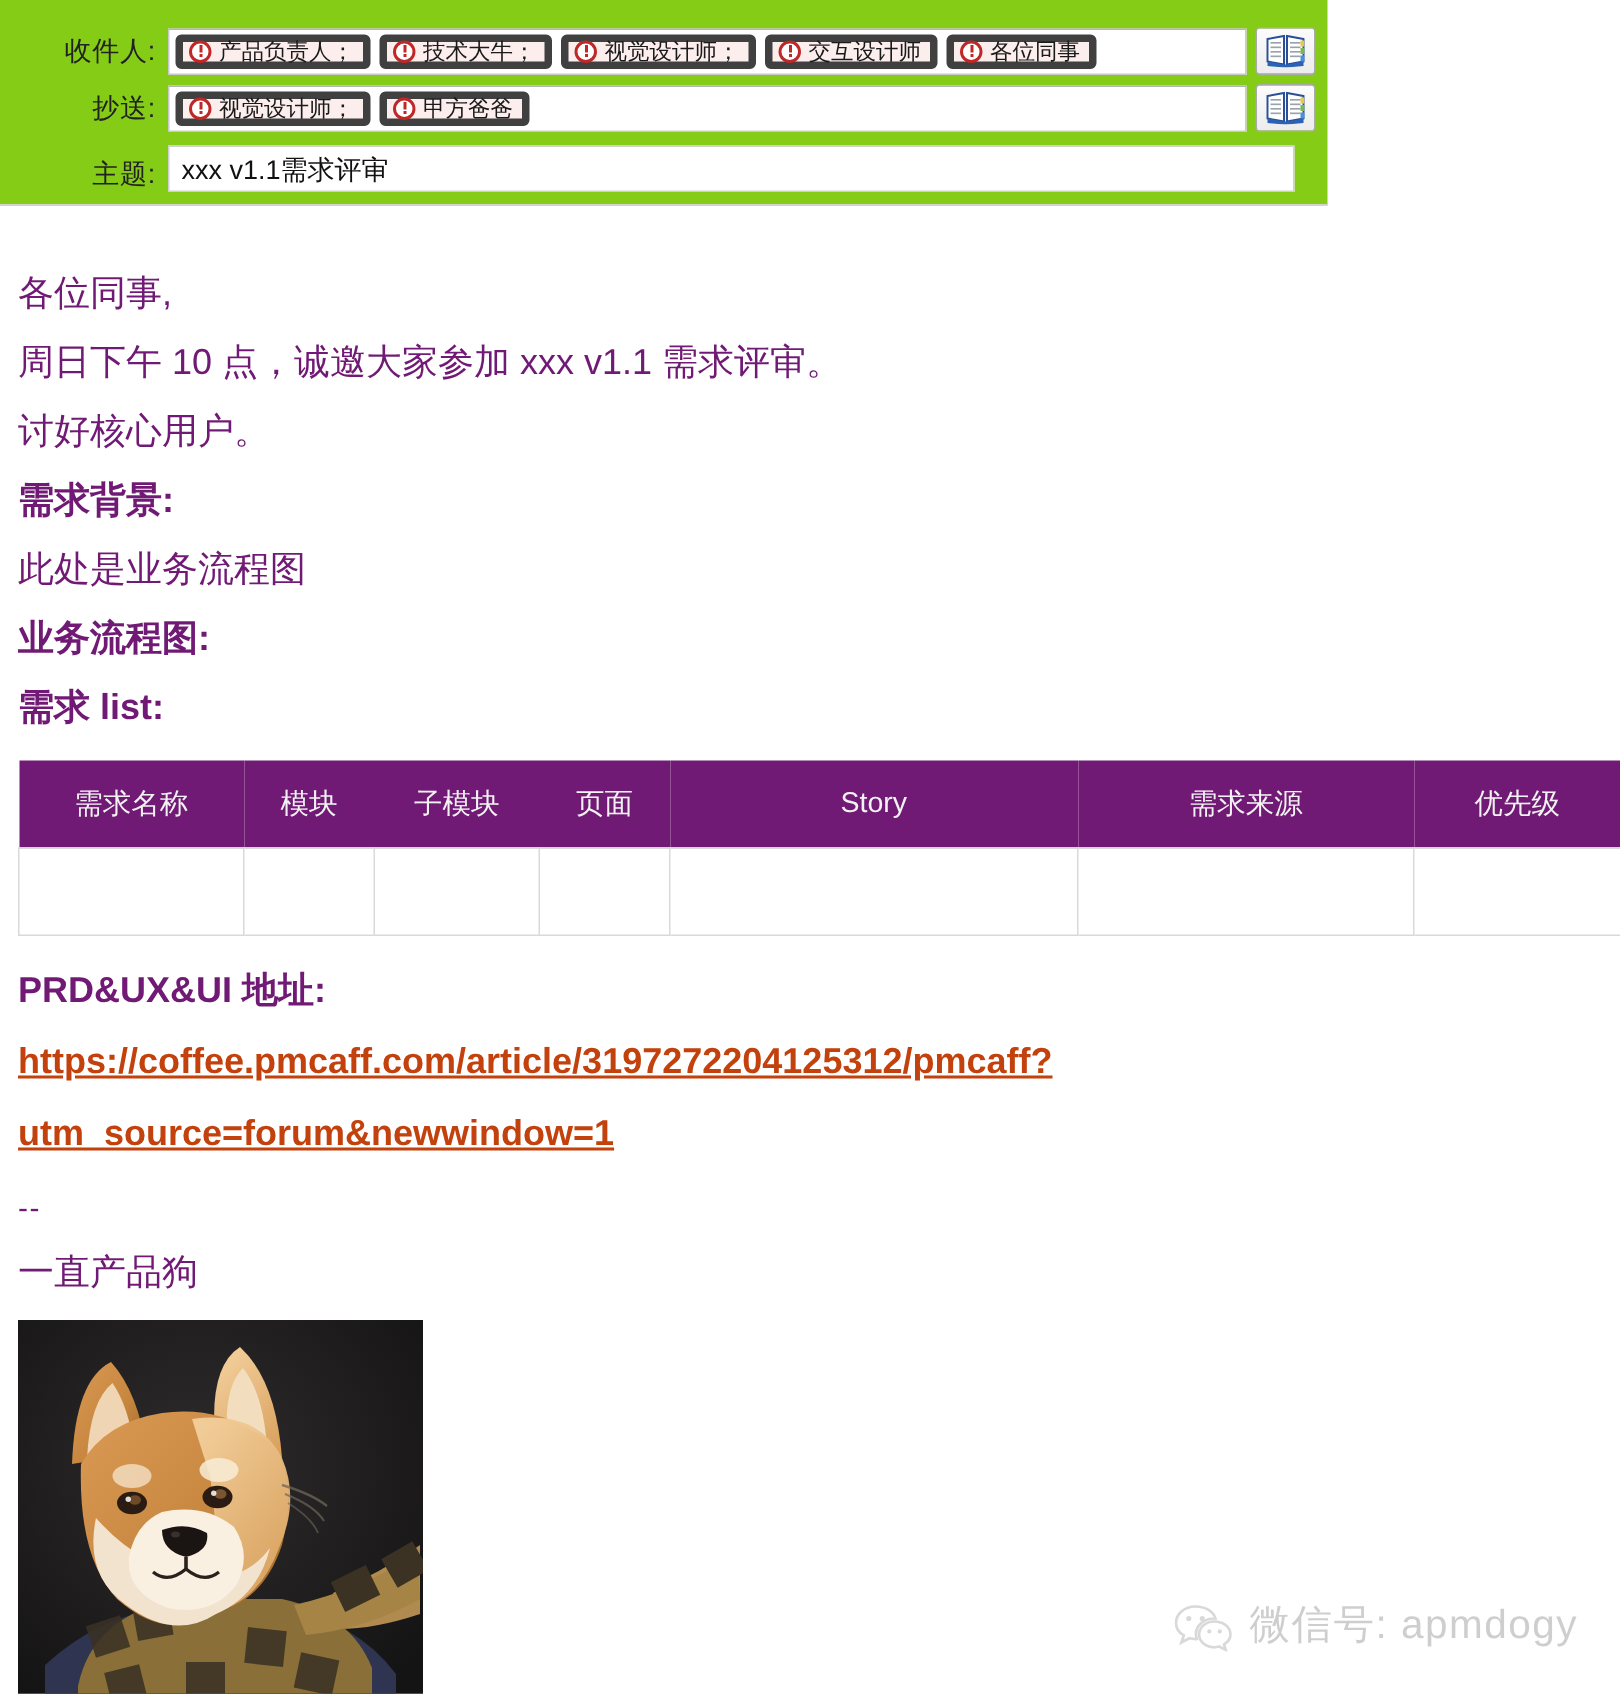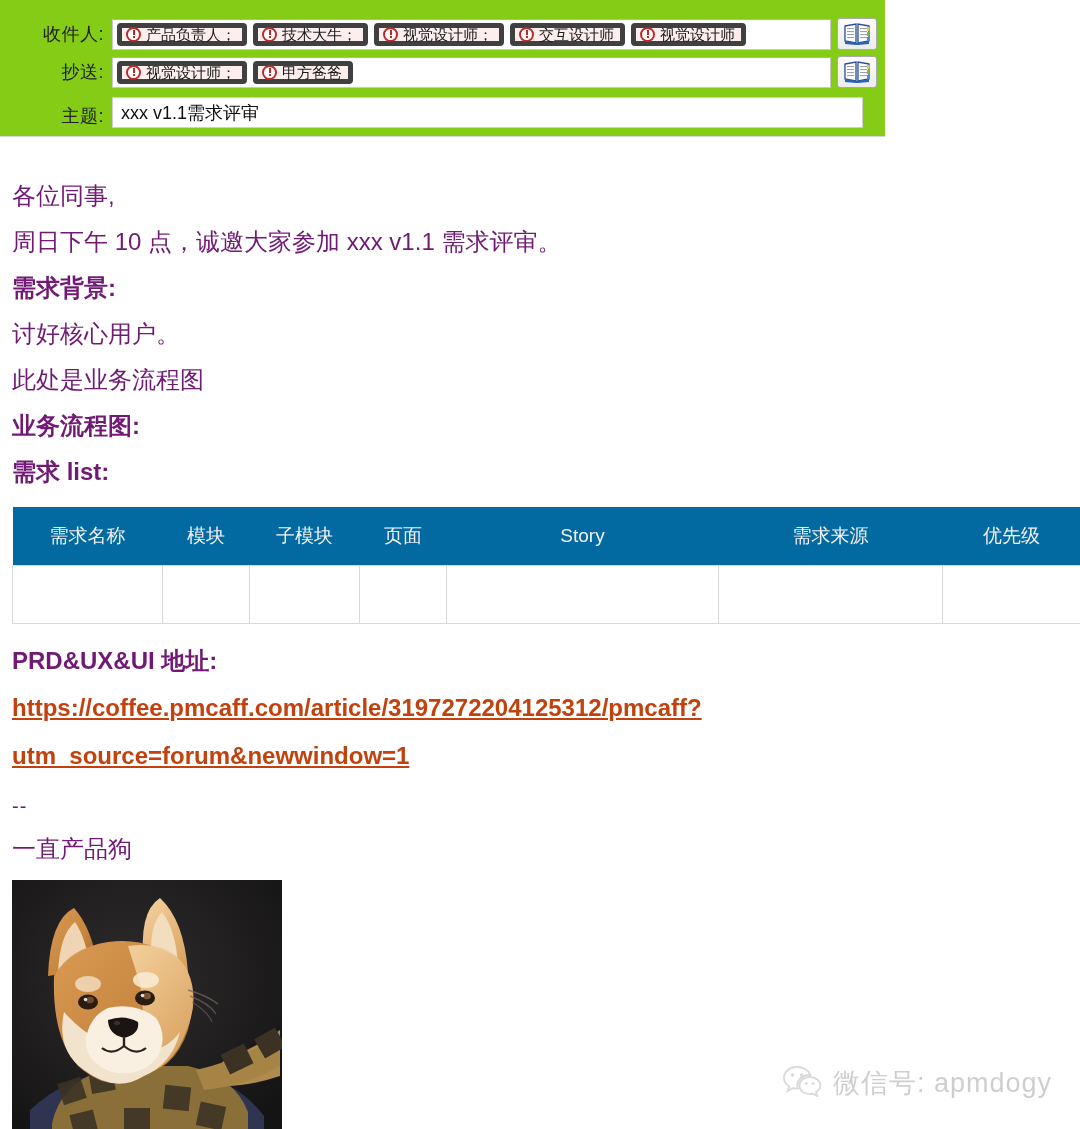--- a/index.html
+++ b/index.html
@@ -137,21 +137,21 @@
   .para.sig-dashes { font-size: 20px; line-height: 40px; letter-spacing: 1px; }
 
   
   #req-table {
     border-collapse: collapse;
     width: 1068px;
     margin: 12px 0 0 0;
     table-layout: fixed;
   }
   #req-table thead th {
-    background: #0369a1;
+    background: #701a75;
     color: #f2f2f2;
     font-size: 19px;
     font-weight: normal;
     height: 58px;
     border: none;
     padding: 0;
   }
   #req-table tbody td {
     height: 58px;
     border: 1px solid #d9d9d9;
@@ -180,21 +180,21 @@
     position: relative;
     overflow: hidden;
   }
 
   
   #wechat-watermark {
     position: absolute;
     right: 28px;
     bottom: 28px;
     display: flex;
-    align-items: flex-start;
+    align-items: flex-end;
     opacity: 0.42;
     pointer-events: none;
   }
   #wechat-watermark .wm-text {
     font-size: 27px;
     color: #8d8d8d;
     margin-left: 10px;
     letter-spacing: 1px;
     white-space: nowrap;
   }
@@ -218,21 +218,21 @@
       <span class="chip">
         <span class="chip-icon"></span>
         <span class="chip-label">视觉设计师；</span>
       </span>
       <span class="chip">
         <span class="chip-icon"></span>
         <span class="chip-label">交互设计师</span>
       </span>
       <span class="chip">
         <span class="chip-icon"></span>
-        <span class="chip-label">视觉设计师</span>
+        <span class="chip-label">各位同事</span>
       </span>
     </div>
     <div class="addrbook-btn">
       <svg width="26" height="22" viewBox="0 0 26 22">
         <path d="M1 3 L12 1 L12 20 L1 18 Z" fill="#ffffff" stroke="#2a4f96" stroke-width="1.3"></path>
         <path d="M25 3 L14 1 L14 20 L25 18 Z" fill="#ffffff" stroke="#2a4f96" stroke-width="1.3"></path>
         <path d="M1 18 L12 20 L14 20 L25 18 L25 21 L14 22 L12 22 L1 21 Z" fill="#2a62b6"></path>
         <rect x="3" y="5" width="7" height="1.1" fill="#9aa3ad"></rect>
         <rect x="3" y="8" width="7" height="1.1" fill="#9aa3ad"></rect>
         <rect x="3" y="11" width="7" height="1.1" fill="#9aa3ad"></rect>
@@ -286,22 +286,22 @@
       <span class="subject-text">xxx v1.1需求评审</span>
     </div>
   </div>
 
 </div>
 
 <div id="mail-body">
 
   <p class="para">各位同事,</p>
   <p class="para">周日下午 10 点，诚邀大家参加 xxx v1.1 需求评审。</p>
+  <p class="para">讨好核心用户。</p>
   <p class="para bold">需求背景:</p>
-  <p class="para">讨好核心用户。</p>
   <p class="para">此处是业务流程图</p>
   <p class="para bold">业务流程图:</p>
   <p class="para bold">需求 list:</p>
 
   <table id="req-table">
     <colgroup>
       <col style="width:150px">
         <col style="width:87px">
         <col style="width:110px">
       <col style="width:87px">

